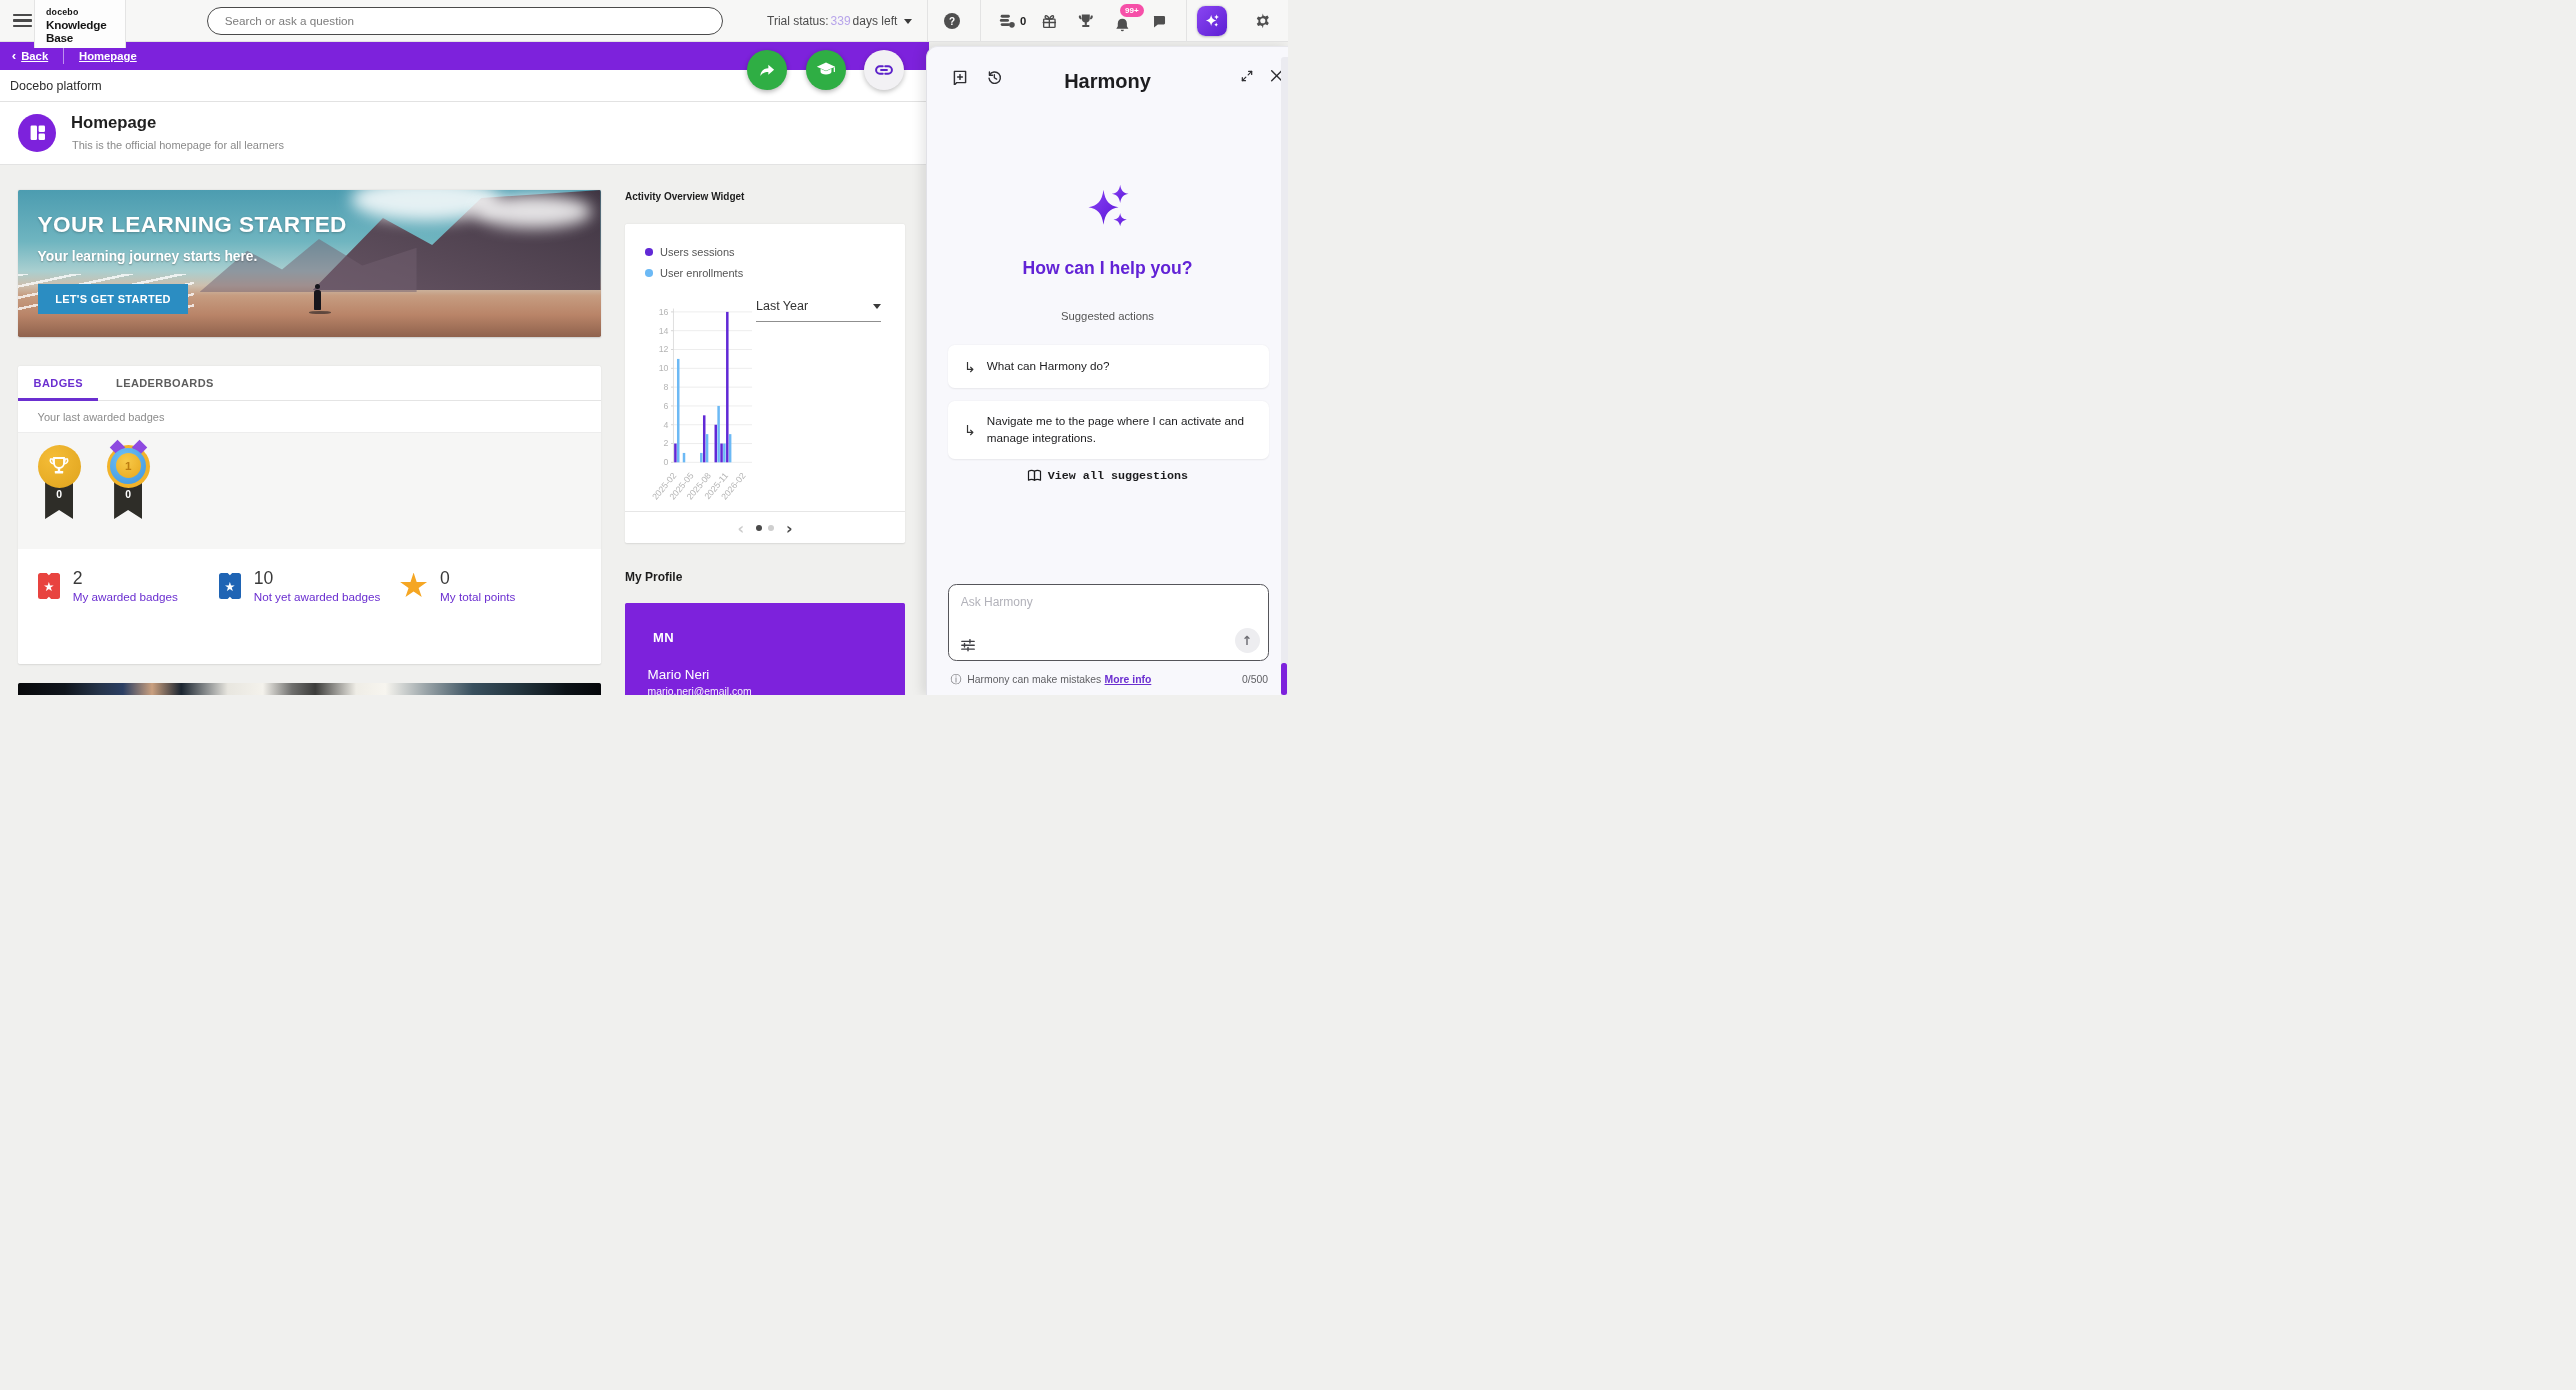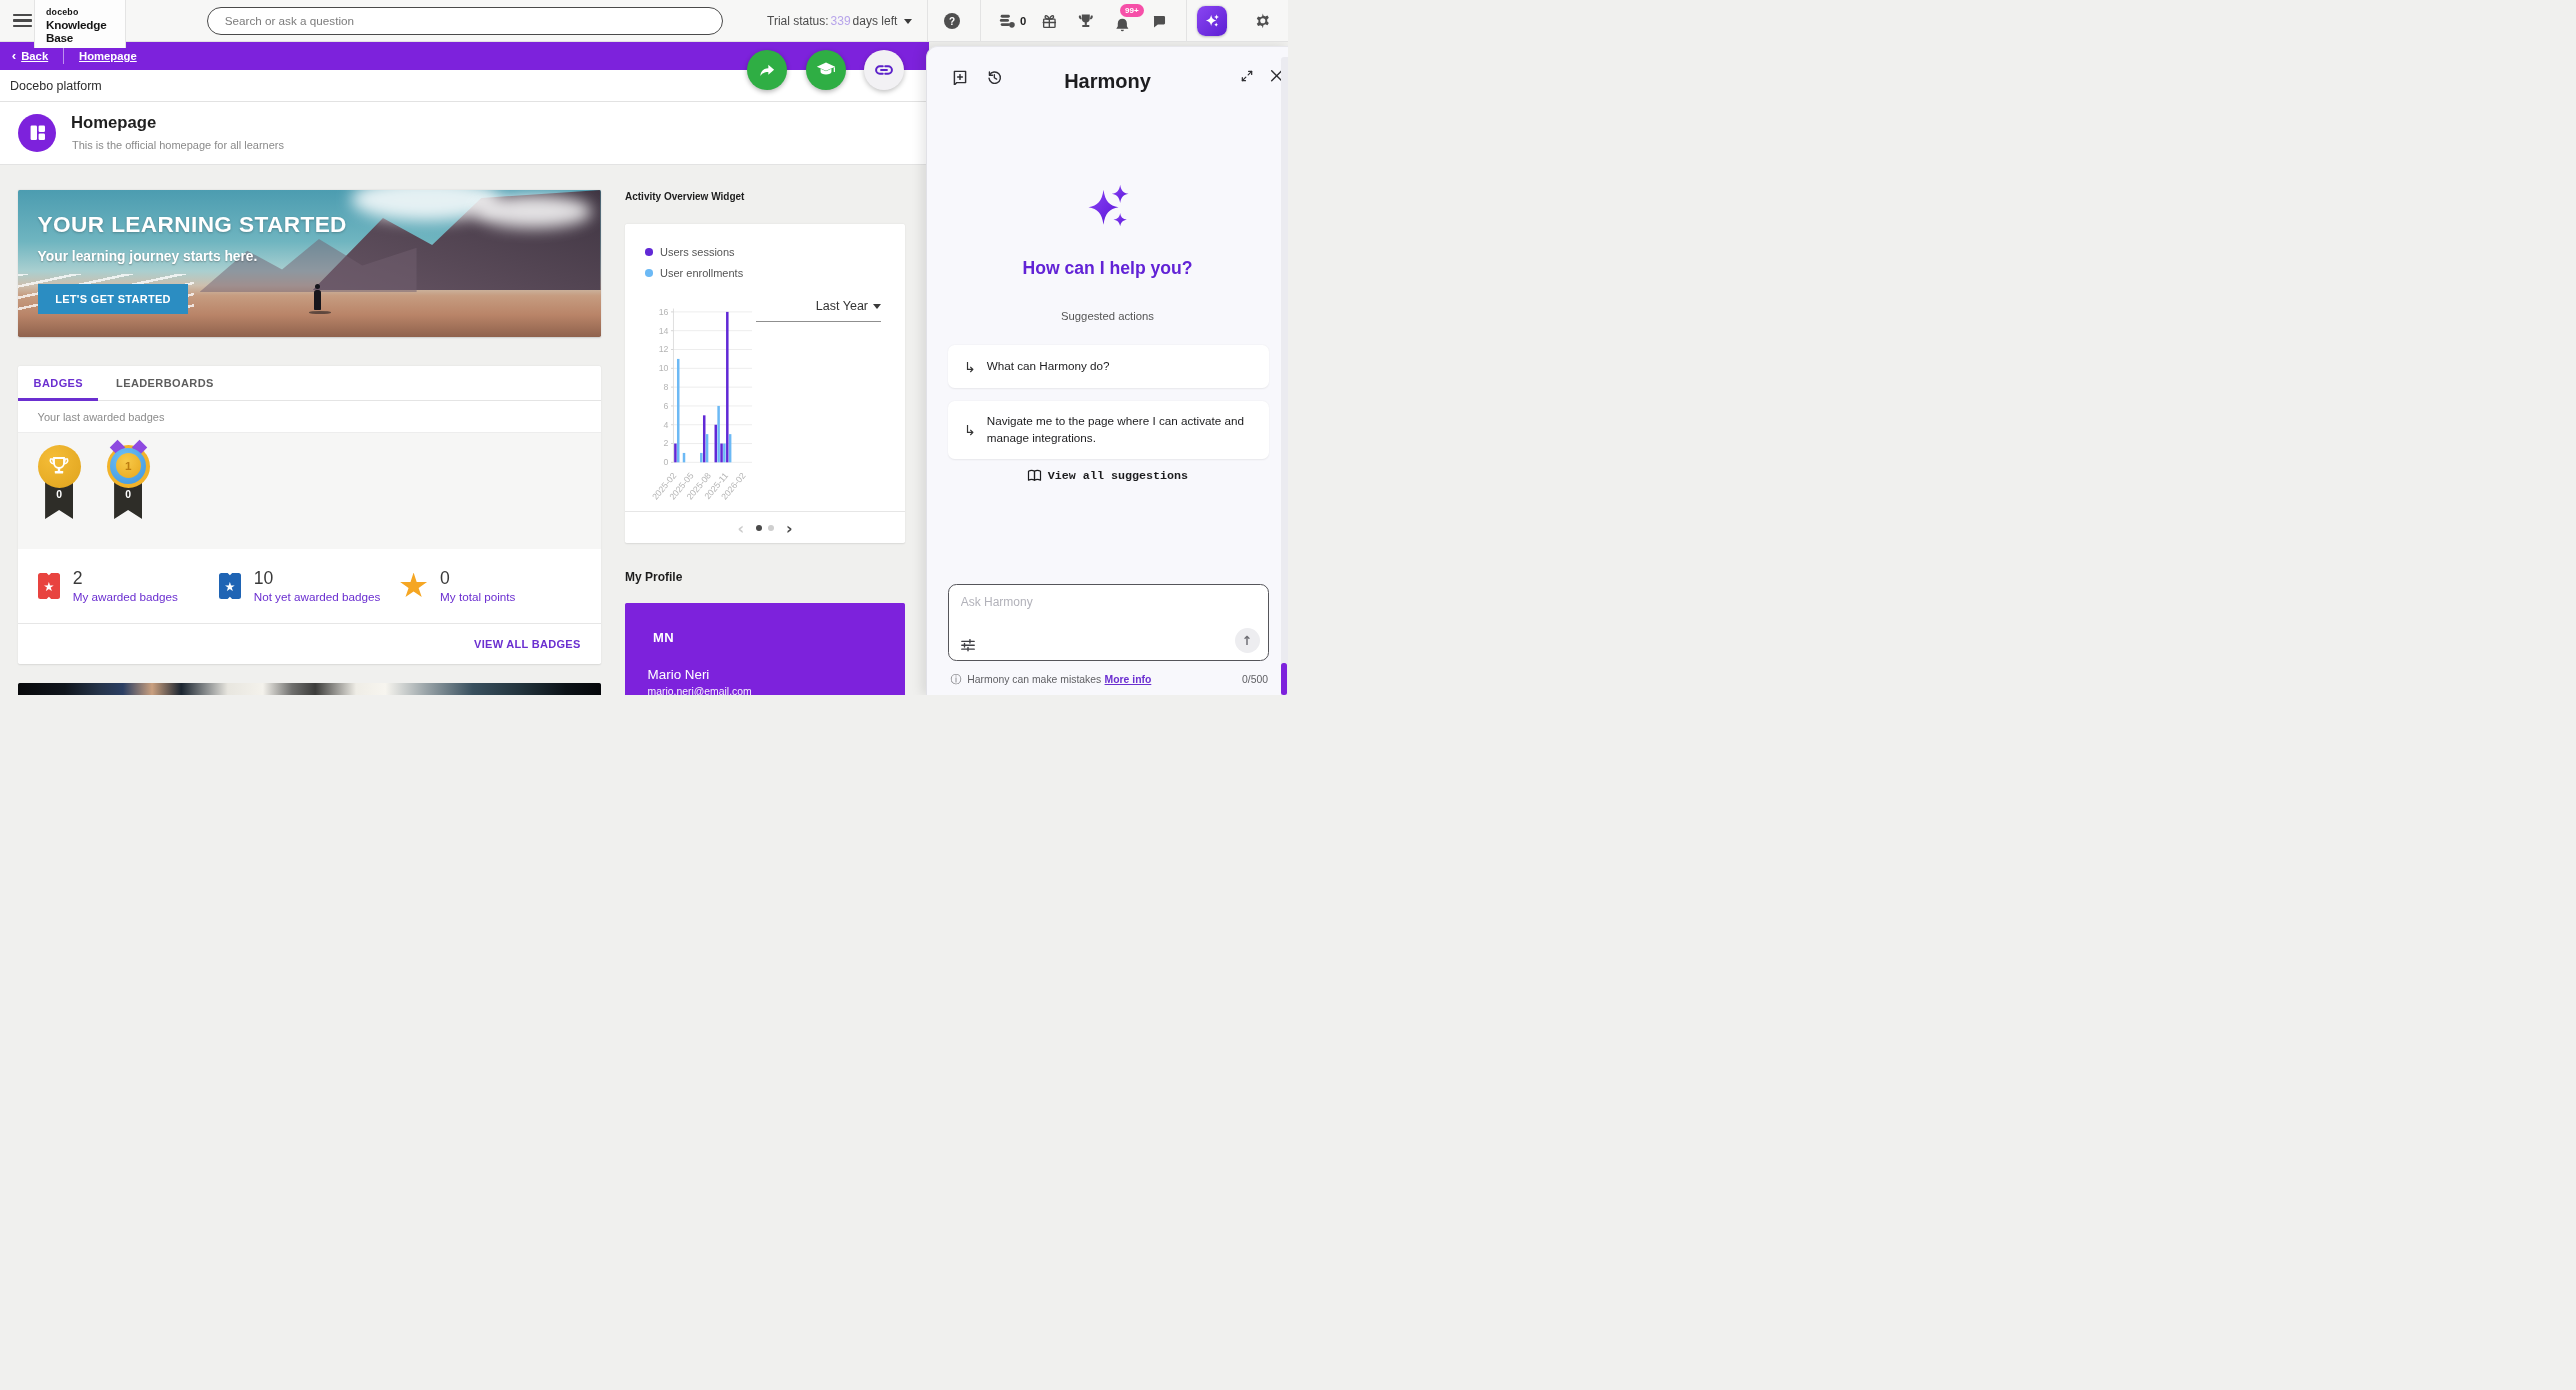--- a/index.html
+++ b/index.html
@@ -137,21 +137,21 @@
 
   
   .activity-title { position:absolute; left:625px; top:191px; font-size:10px; font-weight:bold; color:#1d1d1d; }
   .chart-card { position:absolute; left:625px; top:224px; width:280px; height:319px; background:#fff;
                 border-radius:1.7px; box-shadow:0 0.8px 1.7px rgba(0,0,0,.1); }
   .legend { position:absolute; left:20px; top:22px; }
   .legend-item { display:flex; align-items:center; gap:7.5px; margin-bottom:9.2px; }
   .legend-dot { width:7.5px; height:7.5px; border-radius:50%; }
   .legend-lbl { font-size:11px; color:#555; }
   .range-select { position:absolute; left:131px; top:75px; width:125px; border-bottom:0.8px solid #8f8f8f;
-                  padding-bottom:7.5px; cursor:pointer; display:flex; justify-content:flex-end;
+                  padding-bottom:7.5px; cursor:pointer; display:flex; justify-content:space-between;
                   align-items:center; font-size:12.5px; color:#333; }
   .chart-divider { position:absolute; left:0; top:287px; width:280px; height:0.8px; background:#e6e6e6; }
   .carousel { position:absolute; left:0; top:288px; width:280px; height:32px; display:flex;
               align-items:center; justify-content:center; gap:11.7px; }
   .car-chev { font-size:16px; font-weight:bold; cursor:pointer; font-family:"DejaVu Sans", sans-serif; }
   .car-chev.dis { color:#cccccc; }
   .car-chev.en { color:#4a4a4a; }
   .dot { width:5.9px; height:5.9px; border-radius:50%; display:inline-block; cursor:pointer; }
   .dot.on { background:#4a4a4a; } .dot.off { background:#cfcfcf; }
 
@@ -402,23 +402,20 @@
         <div class="stat-lbl">Not yet awarded badges</div>
       </div>
     </div>
     <div class="stat">
       <div class="star-shape"></div>
       <div>
         <div class="stat-num">0</div>
         <div class="stat-lbl">My total points</div>
       </div>
     </div>
-  </div>
-  <div class="card-footer">
-    <span class="viewall">VIEW ALL BADGES</span>
   </div>
 </div>
 
 <div class="photo-strip"></div>
 
 <div class="activity-title">Activity Overview Widget</div>
 <div class="chart-card">
   <div class="legend">
     <div class="legend-item">
       <span class="legend-dot" id="dot-sessions" style="background: rgb(97, 41, 214);"></span>

